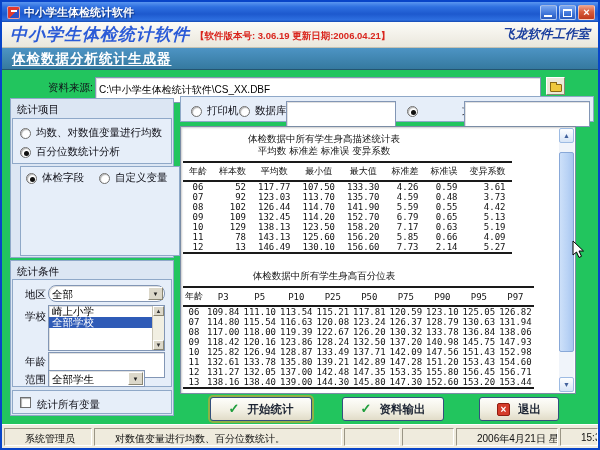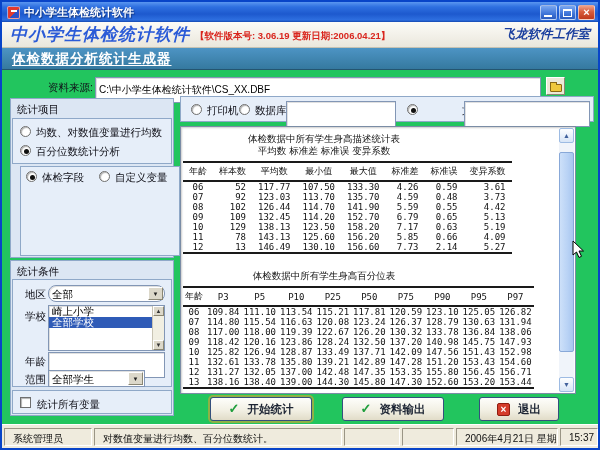--- a/index.html
+++ b/index.html
@@ -38,21 +38,21 @@
   .banner span{color:#fff;font-weight:bold;font-size:13.5px;letter-spacing:1px;
     text-decoration:underline;text-underline-offset:2px;}
   
   .lbl{position:absolute;font-size:10.5px;color:#101018;}
   .tbox{position:absolute;background:#fff;border:1px solid #8296B5;
     box-shadow:inset 1px 1px 0 rgba(0,0,0,.12);font-size:10px;padding:12px 3px;
     font-family:"Liberation Sans",sans-serif;color:#000;}
   input.tbox{outline:none;}
   .panel{position:absolute;background:#DCE6F3;border:1px solid #8FA8C8;}
   .box{position:absolute;background:#E6EEF9;border:1px solid #8FA8C8;}
-  .radio-row{position:absolute;display:flex;gap:5px;}
+  .radio-row{position:absolute;display:flex;align-items:center;gap:5px;}
   .radio{width:11px;height:11px;border-radius:50%;background:#fff;border:1px solid #6f6f6f;
     box-shadow:inset 1px 1px 1px rgba(0,0,0,.3);position:relative;flex:0 0 auto;}
   .radio.checked::after{content:"";position:absolute;left:3px;top:3px;width:5px;height:5px;border-radius:50%;background:#101010;}
   .rlabel{font-size:10.5px;color:#101018;}
   .checkbox{position:absolute;width:11px;height:11px;background:#fff;border:1px solid #6f6f6f;
     box-shadow:inset 1px 1px 1px rgba(0,0,0,.3);}
   
   .listbox{position:absolute;background:#fff;border:1px solid #8296B5;
     box-shadow:inset 1px 1px 0 rgba(0,0,0,.12);overflow:hidden;}
   .li{height:11px;line-height:11px;font-size:10.5px;padding:0 3px;color:#000;}
@@ -104,21 +104,21 @@
   
   .browse{position:absolute;left:544px;top:75px;width:19px;height:18px;
     background:#ECE9D8;border:1px solid;border-color:#fff #8a8673 #8a8673 #fff;padding:0;}
   .folder{position:absolute;left:3px;top:6px;width:12px;height:8px;background:#EFC83C;
     border:1px solid #8A6914;border-radius:1px;}
   .folder::before{content:"";position:absolute;top:-3px;left:-1px;width:5px;height:2px;
     background:#EFC83C;border:1px solid #8A6914;border-bottom:none;}
   
   .statusbar{position:absolute;left:0;right:0;bottom:0;height:24px;background:#EFEBDD;border-top:1px solid #fff;}
   .seg{position:absolute;top:3px;height:18px;border:1px solid;border-color:#9A9585 #FFFFFF #FFFFFF #9A9585;
-    font-size:10px;color:#101010;padding:3px 4px 0 8px;overflow:hidden;}
+    font-size:10px;color:#101010;padding:3px 4px 0 20px;overflow:hidden;}
   
   .cursor{position:absolute;left:570px;top:238px;z-index:50;}
 </style>
 </head>
 <body>
 
 <div class="app">
 
   <div class="titlebar">
     <div class="app-icon"></div>

